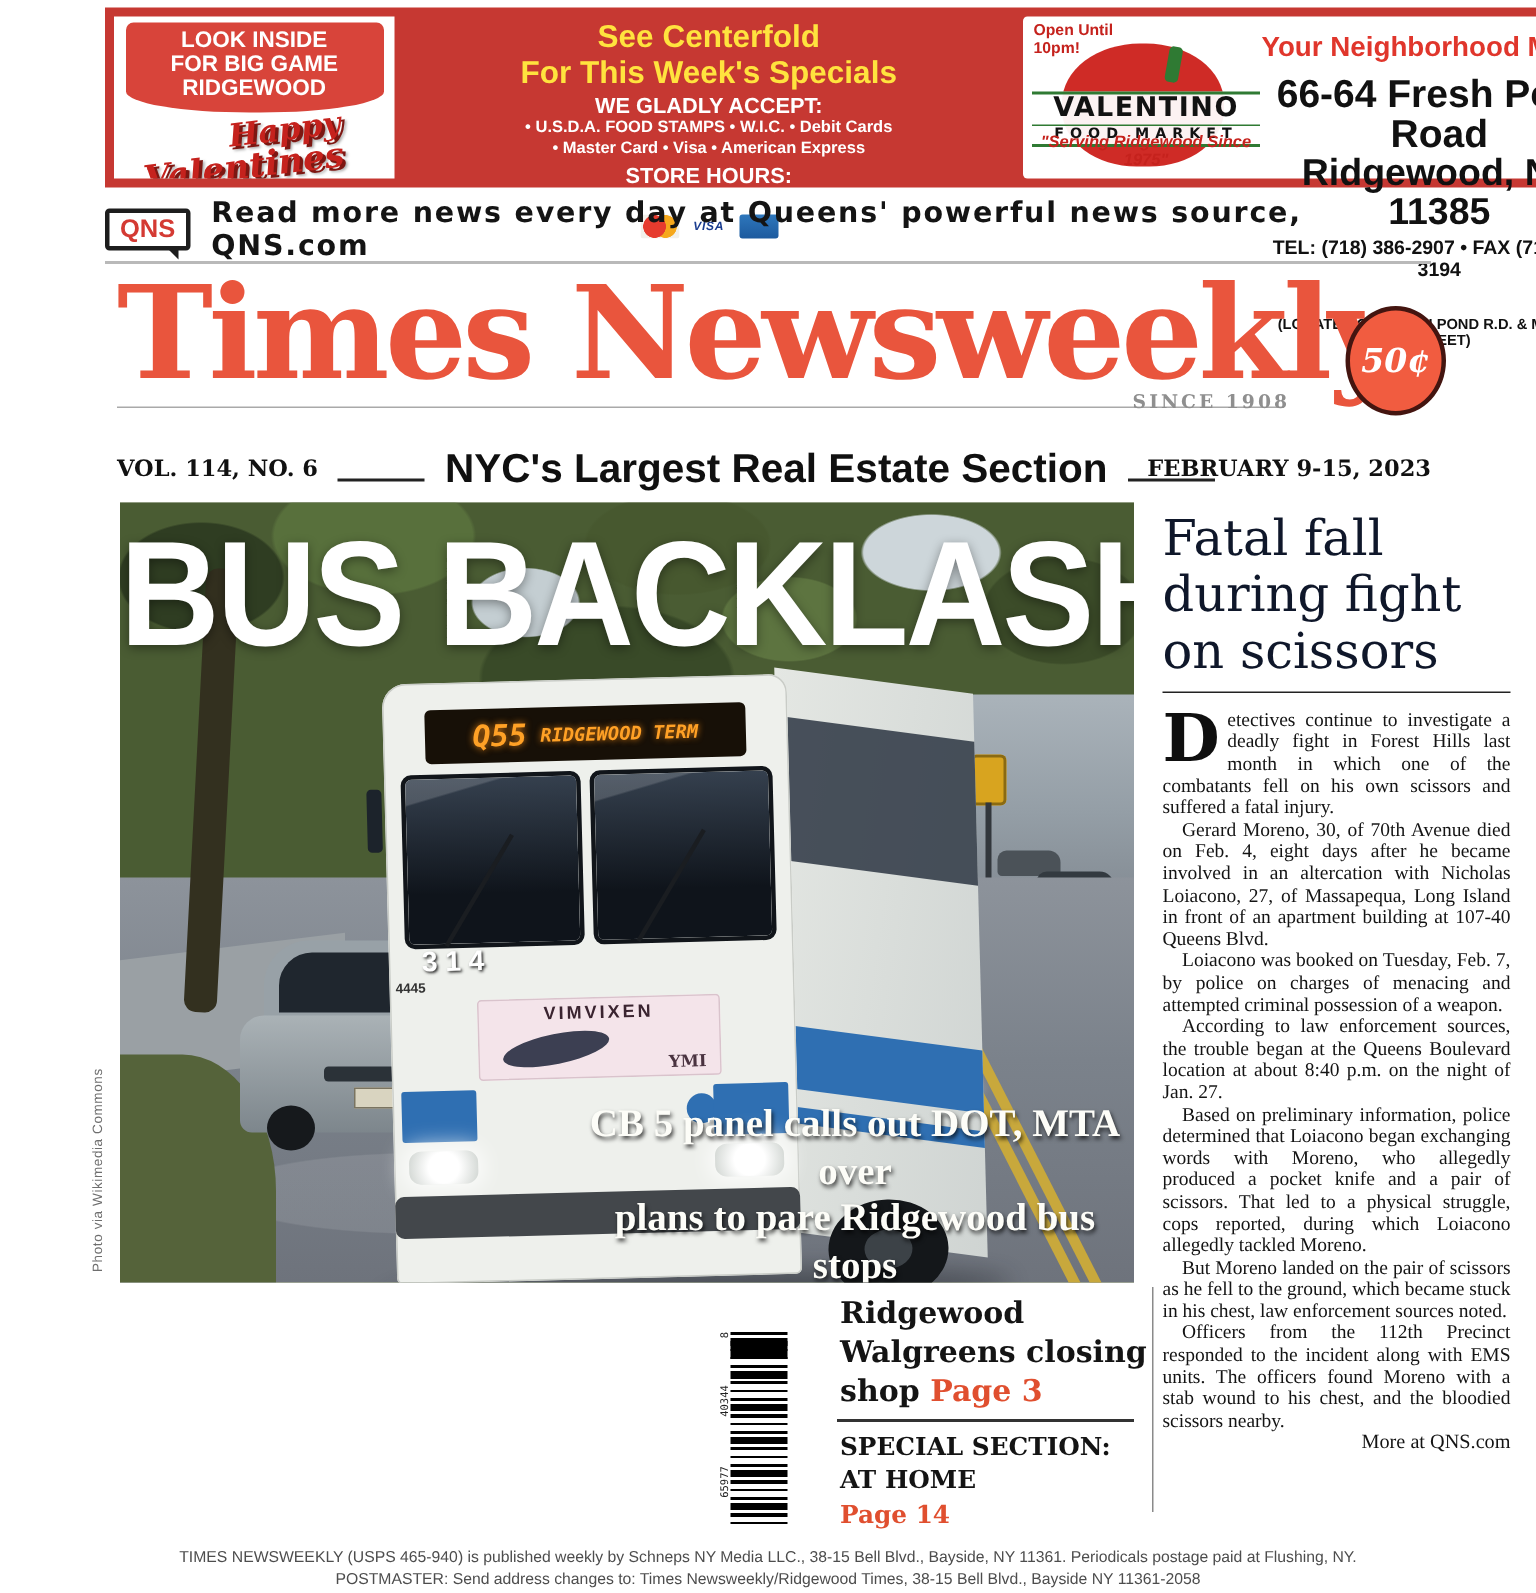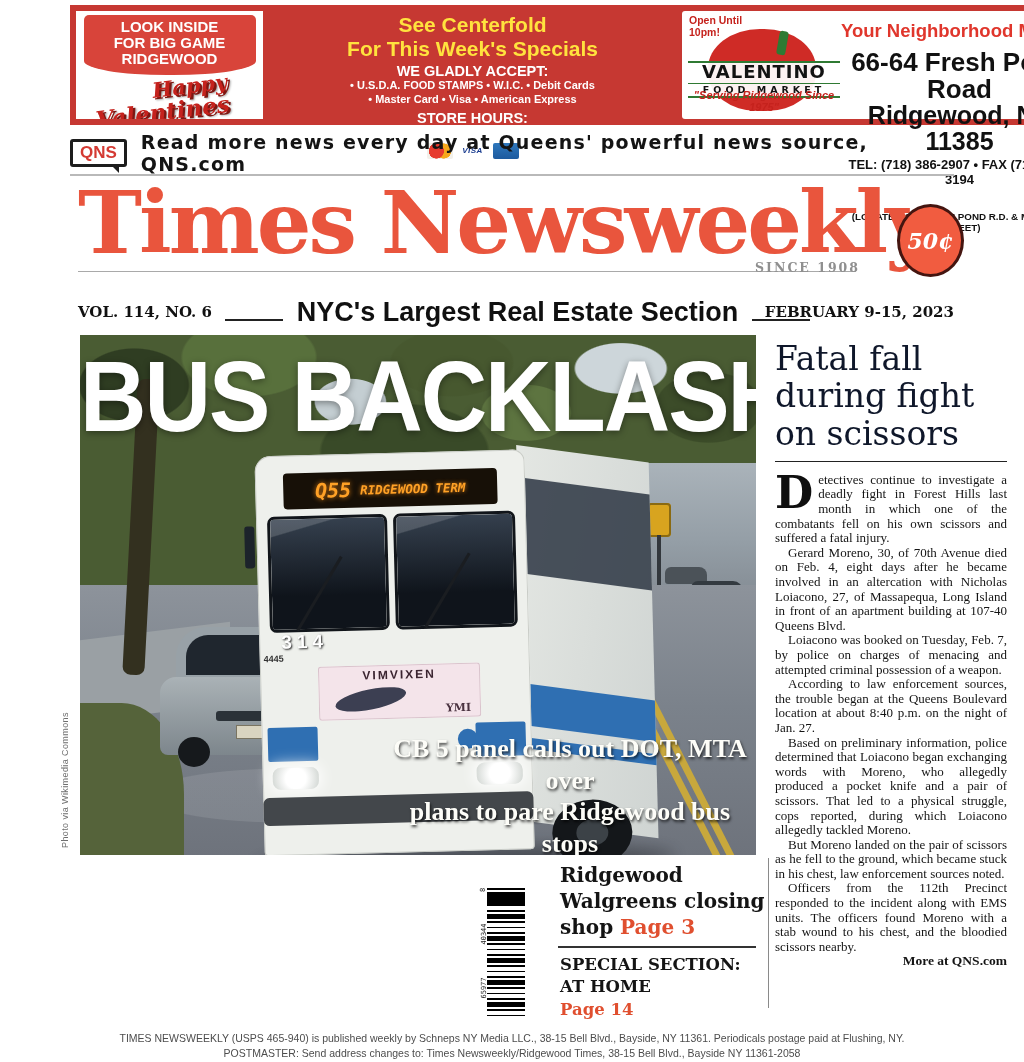--- a/index.html
+++ b/index.html
@@ -200,21 +200,21 @@
   .byline-block { text-align:center; margin-top:14px; }
   .byline { font:italic 700 12.5px "DejaVu Serif", serif; color:#111; }
   .byline-email { font:9px "DejaVu Serif", serif; letter-spacing:.6px; color:#3a3a3a; margin-top:3px; }
   .byline-social { font:9px "DejaVu Serif", serif; color:#3a3a3a; margin-top:2px; }
   .art-rule { border-top:1.5px solid #222; margin-top:9px; }
   .article-body { margin-top:11px; font:13px/14.6px "Liberation Serif", serif; color:#141414;
                   text-align:justify; }
   .article-body p { margin:0; text-indent:13px; }
   .article-body p.first { text-indent:0; }
   .dropcap { float:left; font:700 44px/35px "DejaVu Serif", serif; padding:2px 5px 0 0; color:#0f0f0f; }
-  .more-link { text-align:right; font-weight:bold; font-size:13.5px; }
+  .more-link { text-align:right; font-weight:normal; font-size:13.5px; }
 
   
   .barcode { position:absolute; left:487px; top:888px; width:38px; height:128px; background-color:#fff;
     background:
       linear-gradient(180deg, transparent 0 6px, #000 6px 18px, transparent 18px 128px),
       repeating-linear-gradient(180deg,#000 0 2px,#fff 2px 4px,#000 4px 9px,#fff 9px 11px,#000 11px 13px,#fff 13px 17px,#000 17px 18px,#fff 18px 22px); }
   .bc-num { position:absolute; transform:rotate(-90deg); transform-origin:center;
             font:7px "DejaVu Sans Mono", monospace; color:#222; }
   .bc-a { left:-14px; top:42px; } .bc-b { left:-14px; top:96px; } .bc-c { left:-6px; top:-2px; }
   .walgreens { position:absolute; left:560px; top:862px; width:212px;

